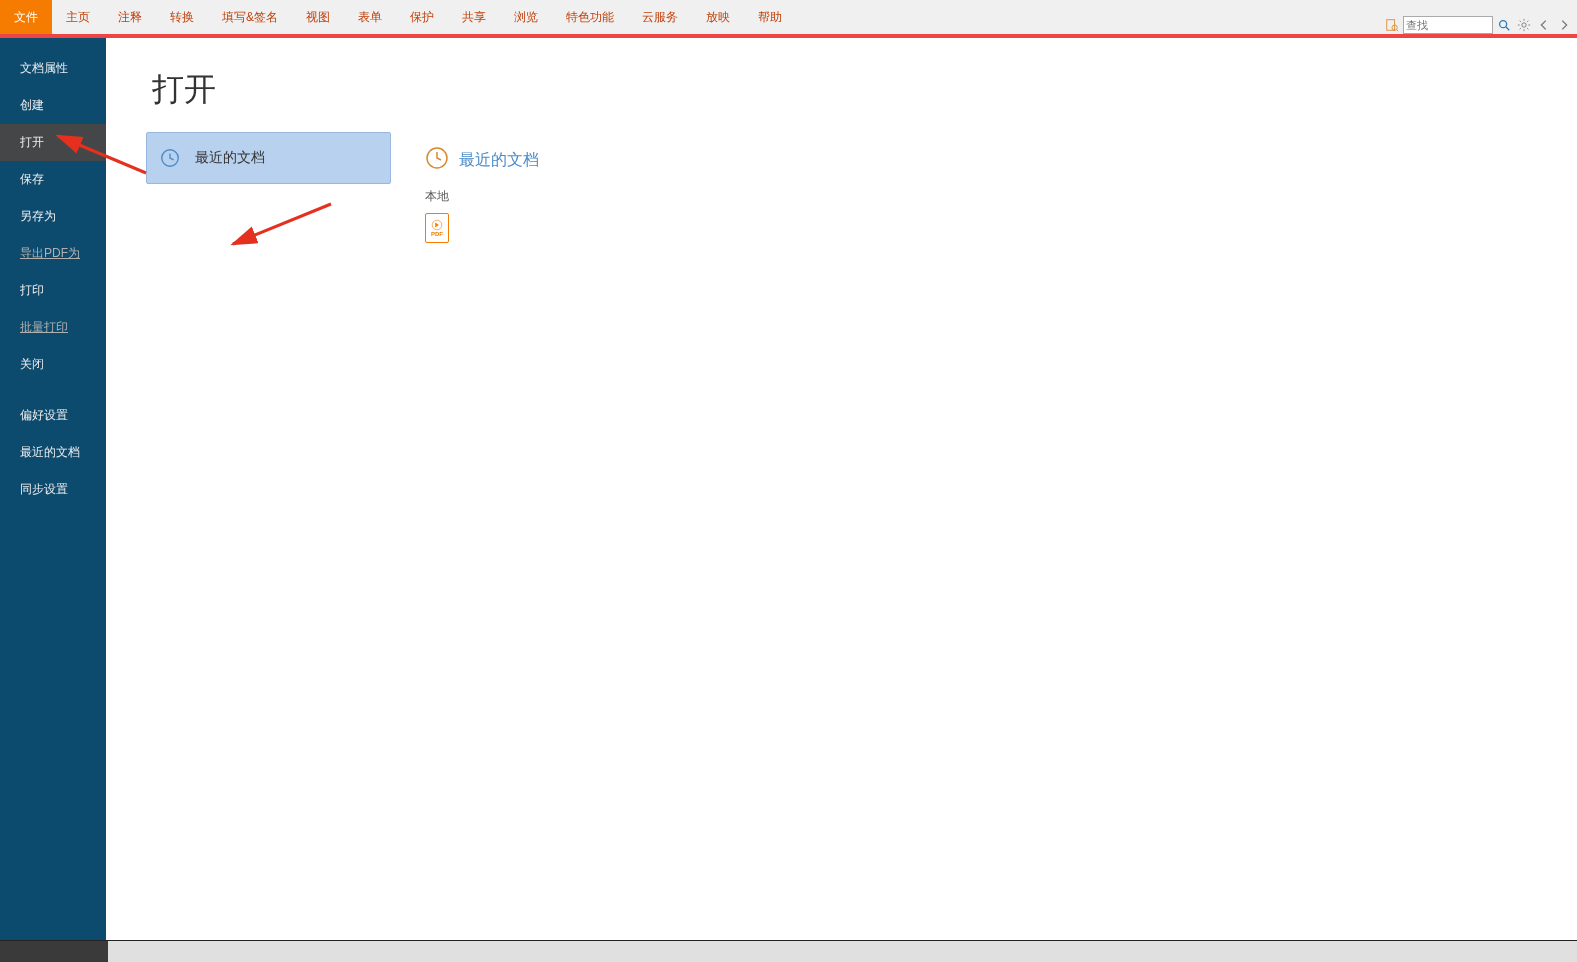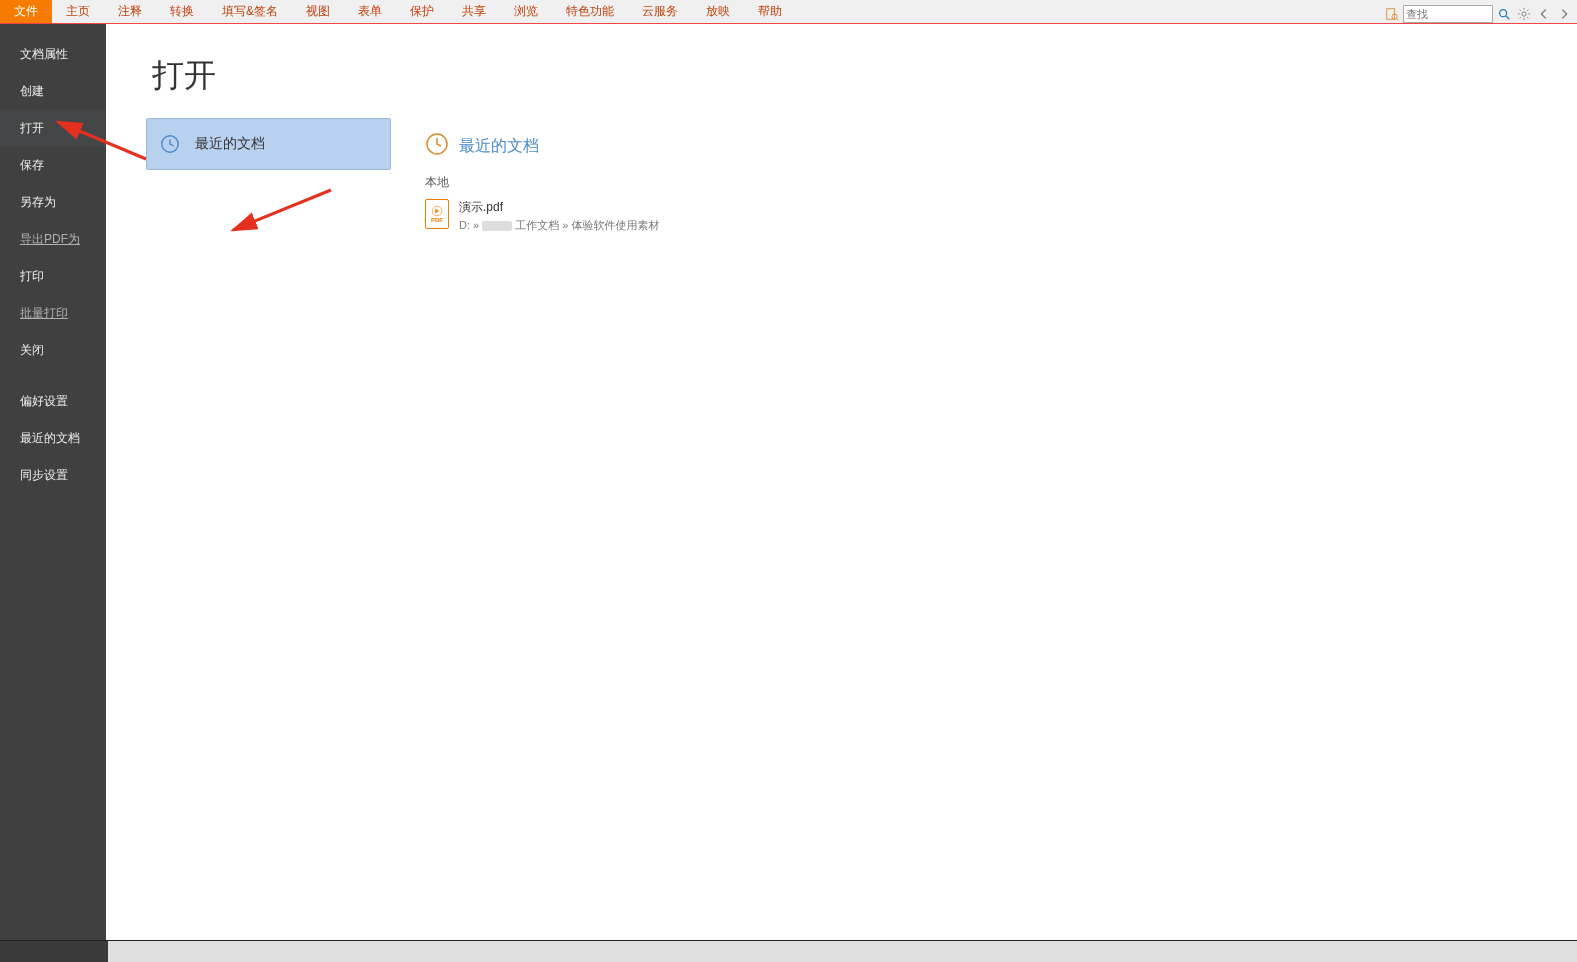--- a/index.html
+++ b/index.html
@@ -7,23 +7,23 @@
       font-family: "Microsoft YaHei", "Segoe UI", sans-serif;
       font-size: 12px;
       background: #fff;
       width: 1577px;
       height: 962px;
       overflow: hidden;
       position: relative;
     }
     .top-menu {
       display: flex;
-      height: 24px;
+      height: 38px;
       background: #f0f0f0;
-      border-bottom: 1px solid #ef4444;
+      border-bottom: 4px solid #ef4444;
       align-items: stretch;
     }
     .top-menu-item {
       padding: 0 14px;
       display: flex;
       align-items: center;
       color: #c2410c;
       cursor: pointer;
       font-size: 12px;
     }
@@ -56,21 +56,21 @@
       cursor: pointer;
       color: #777;
     }
     .icon-btn svg { width: 14px; height: 14px; }
     .body-area {
       display: flex;
       height: calc(100% - 24px - 22px);
     }
     .sidebar {
       width: 106px;
-      background: #404040;
+      background: #0c4a6e;
       display: flex;
       flex-direction: column;
       padding-top: 12px;
     }
     .sidebar-item {
       padding: 10px 20px;
       color: #eee;
       font-size: 12px;
       cursor: pointer;
     }
@@ -287,28 +287,20 @@
       </div>
       <div class="section-label">本地</div>
       <div class="recent-file">
         <div class="pdf-icon-box">
           <svg viewBox="0 0 20 20" width="12" height="12">
               <path d="M10 2a8 8 0 1 1 0 16 8 8 0 0 1 0-16z" fill="none" stroke="#f57c00" stroke-width="1"></path>
               <path d="M7 6l6 4-6 4z" fill="#f57c00"></path>
             </svg>
           <span>PDF</span>
         </div>
-        <div class="recent-file-info">
-          <div class="recent-file-name">演示.pdf</div>
-          <div class="recent-file-path">
-            <span>D: »</span>
-            <span class="blur-span"></span>
-            <span>工作文档 » 体验软件使用素材</span>
-          </div>
-        </div>
       </div>
     </div>
 
     <svg class="red-arrow" style="left:-60px; top:90px;" width="110" height="50">
       <defs>
           <marker id="ah1" markerWidth="10" markerHeight="10" refX="8" refY="3" orient="auto">
             <path d="M0,0 L9,3 L0,6 z" fill="#e53020"></path>
           </marker>
         </defs>
       <line x1="100" y1="45" x2="12" y2="8" stroke="#e53020" stroke-width="3" marker-end="url(#ah1)"></line>

